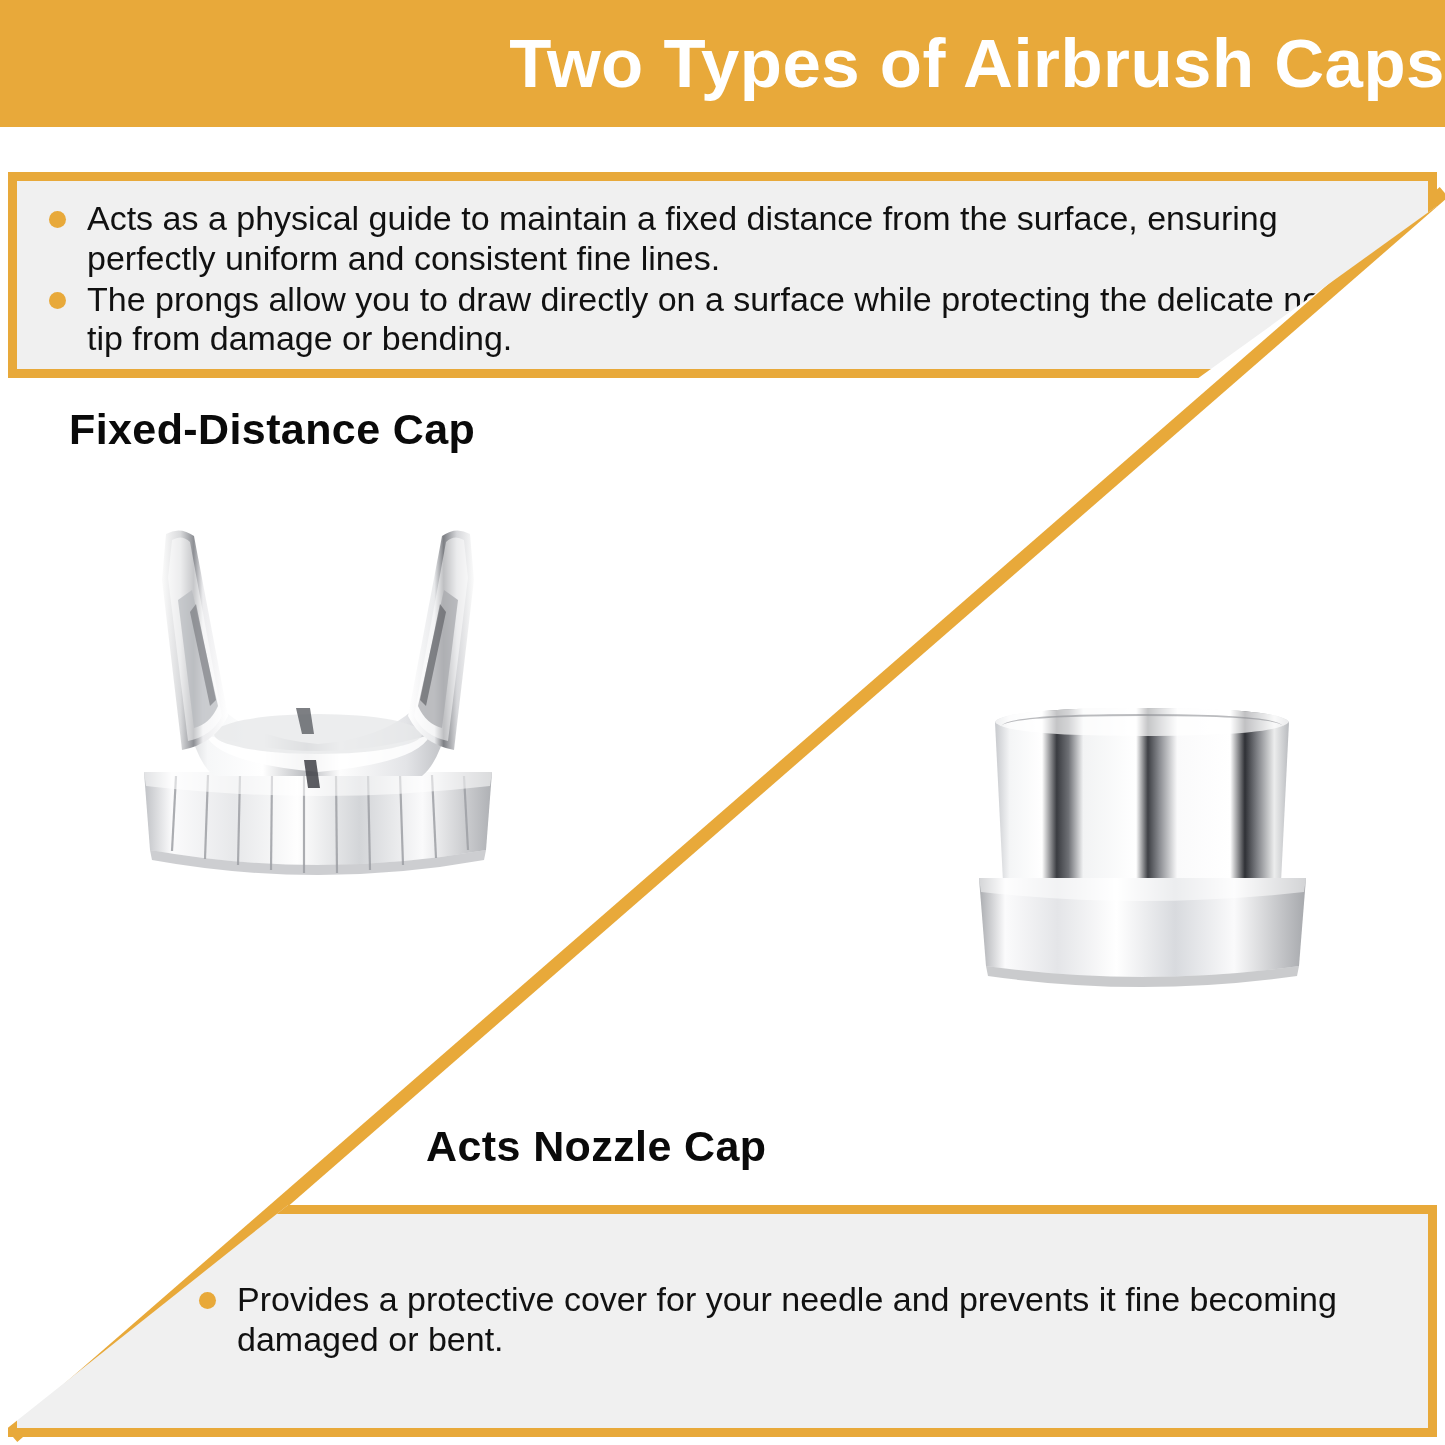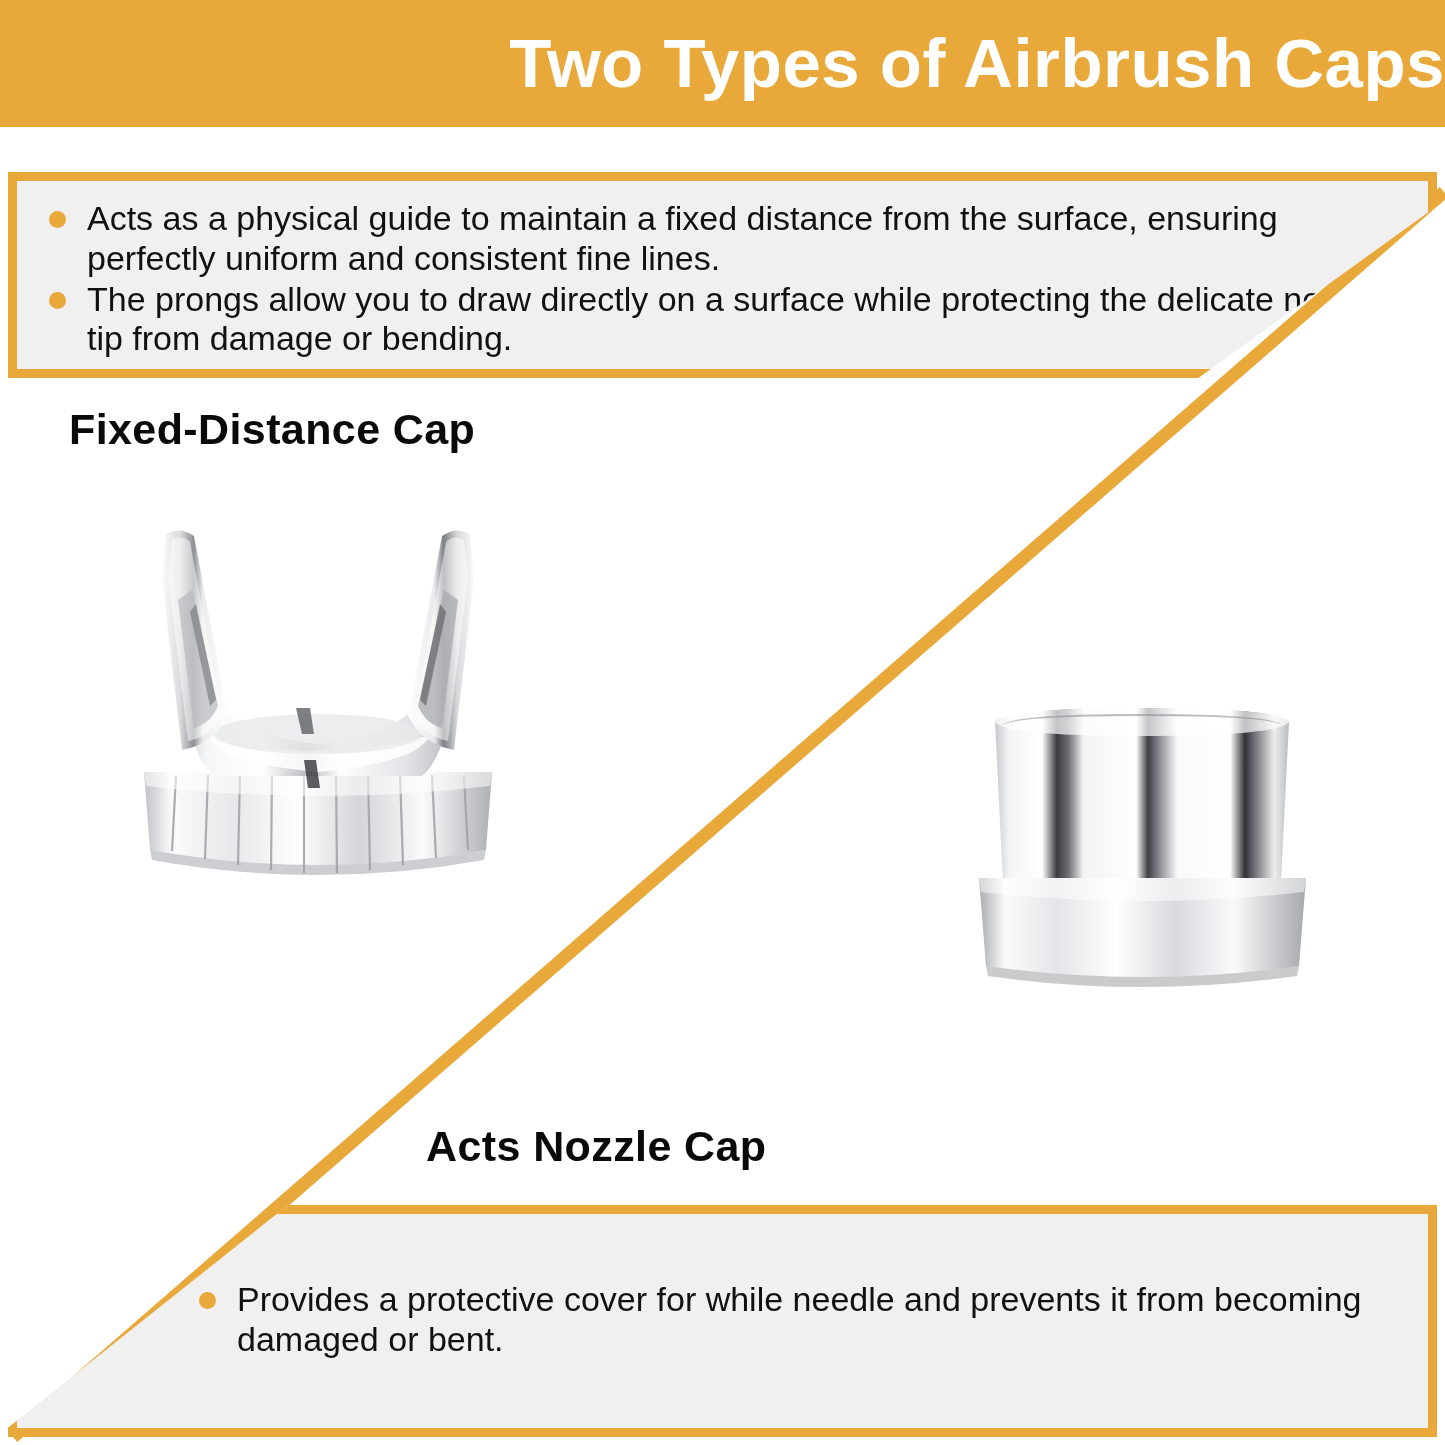--- a/index.html
+++ b/index.html
@@ -292,19 +292,19 @@
     </g>
   </svg>
 
   <div class="caption caption-bottom">Acts Nozzle Cap</div>
 
   <div class="bottom-box">
     <div class="bottom-box-inner">
       <ul class="bullet-list">
         <li class="bullet-item">
           <span class="bullet-dot"></span>
-          <span>Provides a protective cover for while needle and prevents it from becoming damaged or bent.</span>
+          <span>Provides a protective cover for your needle and prevents it fine becoming damaged or bent.</span>
         </li>
       </ul>
     </div>
   </div>
 
 </div>
 
 </body></html>

